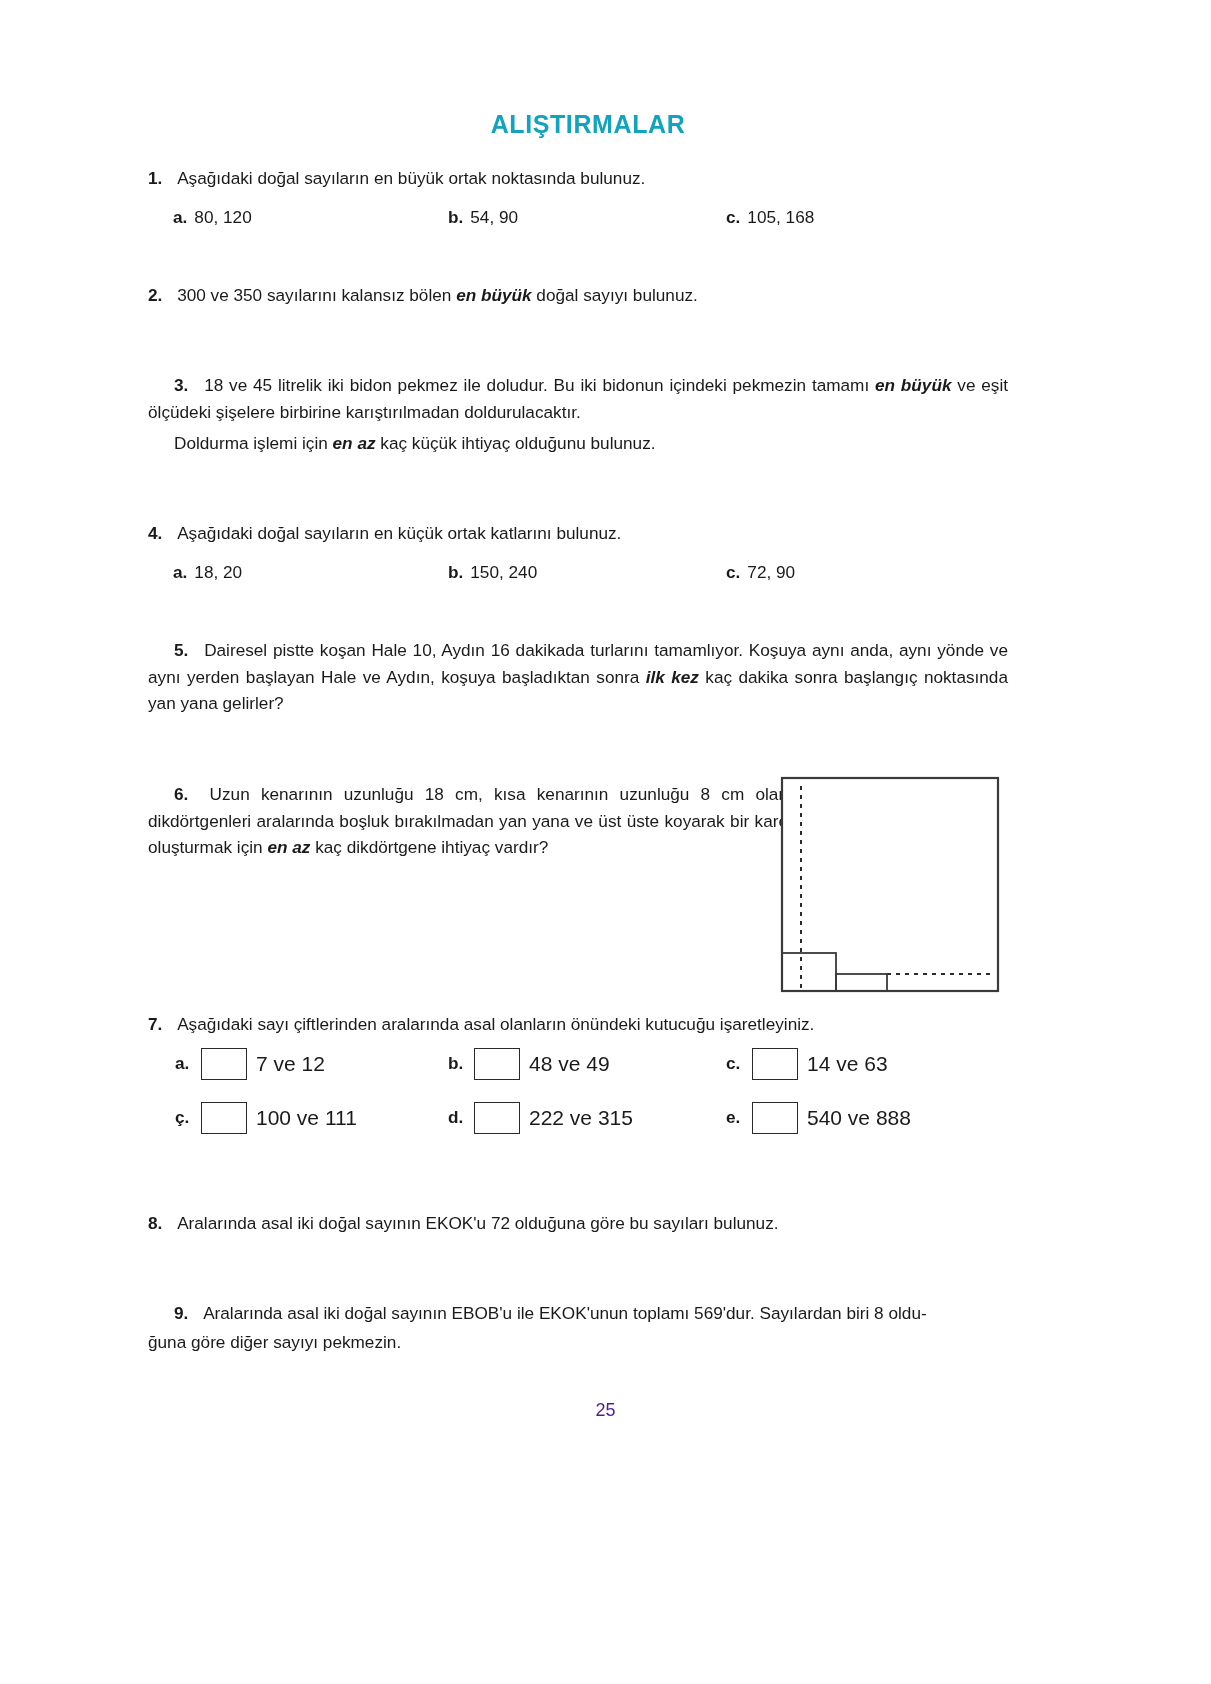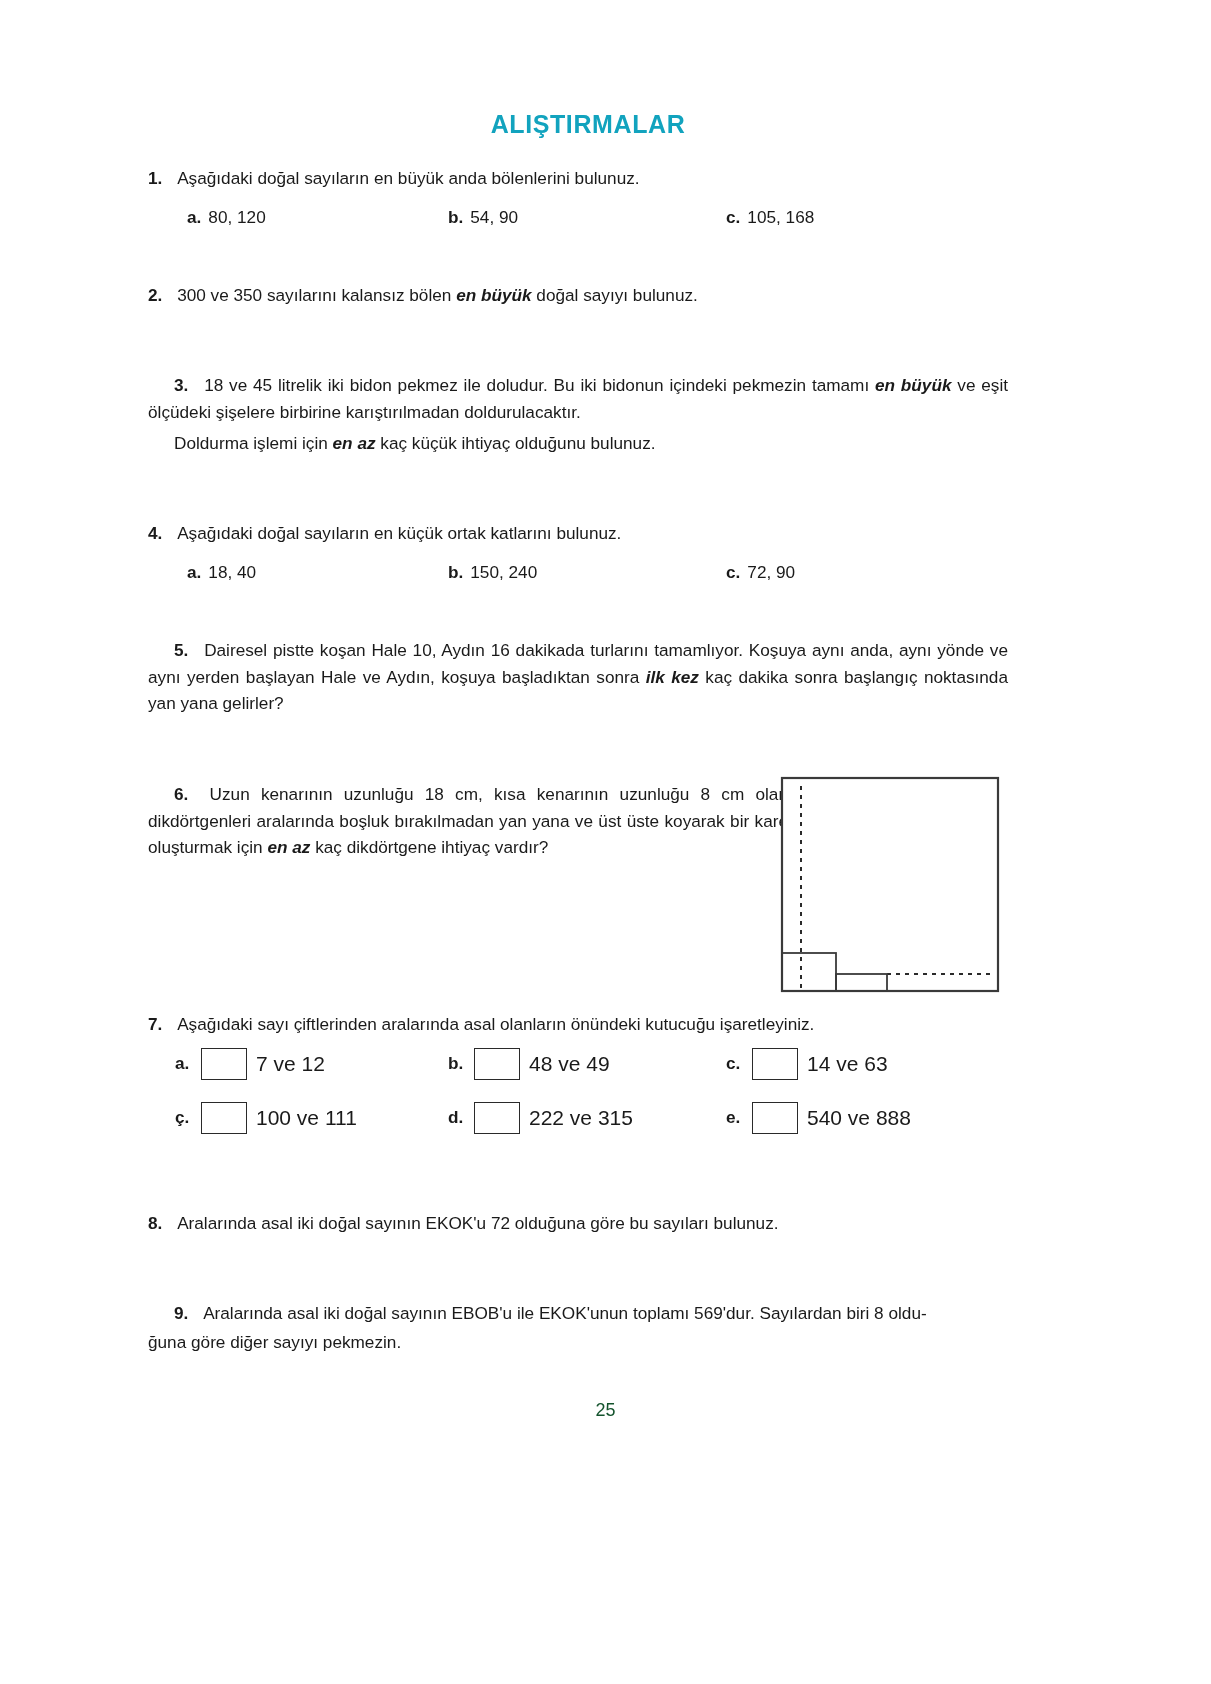--- a/index.html
+++ b/index.html
@@ -61,21 +61,21 @@
     margin-top: 12px;
     padding-left: 27px;
     height: 26px;
   }
   .opt {
     position: absolute;
     white-space: nowrap;
     font-size: 17.2px;
   }
   .opt .lbl { font-weight: bold; margin-right: 7px; }
-  .opt-a { left: 39px; text-align: center; }
+  .opt-a { left: 25px; text-align: center; }
   .opt-b { left: 300px; }
   .opt-c { left: 578px; }
 
   
   .cbrow {
     position: relative;
     height: 44px;
     margin-top: 10px;
   }
   .cbgroup {
@@ -114,36 +114,36 @@
   .gap-lg { height: 52px; }
   .gap-xl { height: 64px; }
 
   .page-number {
     position: absolute;
     left: 0;
     top: 1400px;
     width: 1211px;
     text-align: center;
     font-size: 18px;
-    color: #14532d;
+    color: #4c1d95;
   }
 </style>
 </head>
 <body>
 
 <div class="page">
 
   <div class="content">
 
     <h1 class="page-title">ALIŞTIRMALAR</h1>
 
     <div class="q">
       <p class="q-para nojust">
         <span class="q-num">1.</span>
-        <span class="indent-sm"></span><span>Aşağıdaki doğal sayıların en büyük anda bölenlerini bulunuz.</span>
+        <span class="indent-sm"></span><span>Aşağıdaki doğal sayıların en büyük ortak noktasında bulunuz.</span>
       </p>
       <div class="opts">
         <span class="opt opt-a"><span class="lbl">a.</span><span>80, 120</span></span>
         <span class="opt opt-b"><span class="lbl">b.</span><span>54, 90</span></span>
         <span class="opt opt-c"><span class="lbl">c.</span><span>105, 168</span></span>
       </div>
     </div>
 
     <div class="gap-lg"></div>
 
@@ -167,21 +167,21 @@
     </div>
 
     <div class="gap-xl"></div>
 
     <div class="q">
       <p class="q-para nojust">
         <span class="q-num">4.</span>
         <span class="indent-sm"></span><span>Aşağıdaki doğal sayıların en küçük ortak katlarını bulunuz.</span>
       </p>
       <div class="opts">
-        <span class="opt opt-a"><span class="lbl">a.</span><span>18, 40</span></span>
+        <span class="opt opt-a"><span class="lbl">a.</span><span>18, 20</span></span>
         <span class="opt opt-b"><span class="lbl">b.</span><span>150, 240</span></span>
         <span class="opt opt-c"><span class="lbl">c.</span><span>72, 90</span></span>
       </div>
     </div>
 
     <div class="gap-lg"></div>
 
     <div class="q">
       <p class="q-para">
         <span class="indent"></span><span class="q-num">5.</span>

